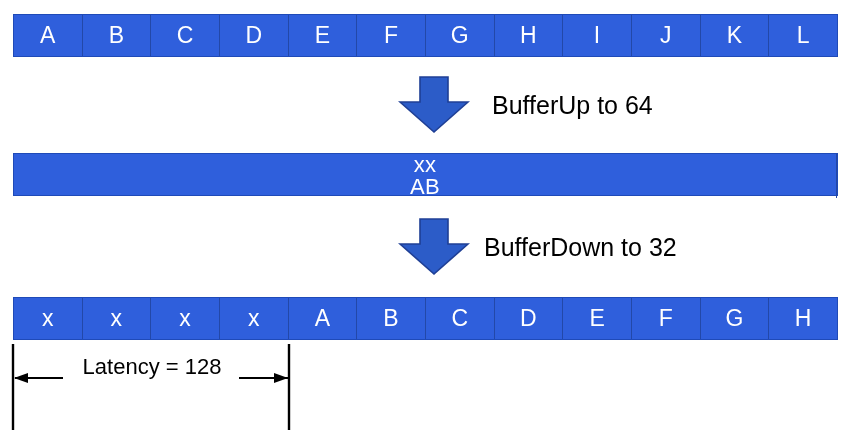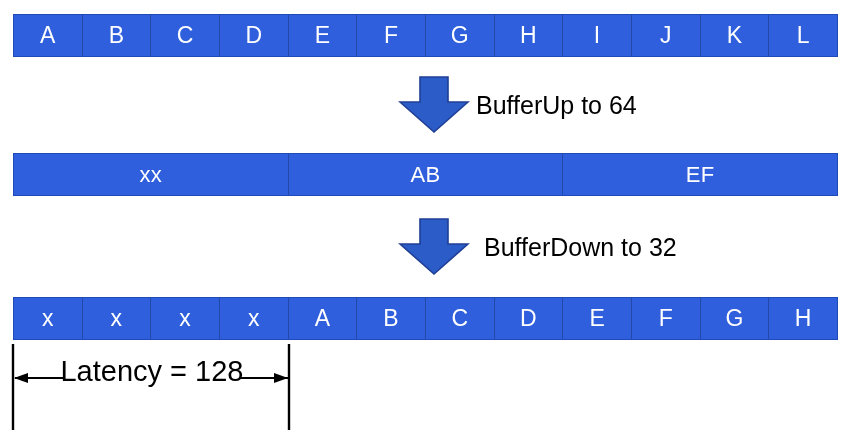--- a/index.html
+++ b/index.html
@@ -40,21 +40,21 @@
     font-weight: 400;
     letter-spacing: .3px;
     box-sizing: border-box;
     border-right: 1px solid #2348A8;
     line-height: 1;
     font-family: "Liberation Sans", sans-serif;
   }
   .cell:last-child { border-right: none; }
 
   #row-input    { left: 13px; top: 14px;  width: 825px; height: 43px; }
-  #row-up       { left: 13px; top: 153px; width: 825px; height: 43px; }
+  #row-up       { left: 13px; top: 153px; width: 825px; height: 43px; flex-direction: column; }
   #row-down     { left: 13px; top: 297px; width: 825px; height: 43px; }
 
   #row-up .cell { font-size: 22px; }
 
   
   .step {
     position: absolute;
     display: flex;
     align-items: center;
   }
@@ -66,38 +66,38 @@
     height: 58px;
     display: block;
   }
   .step-label {
     margin-left: 24px;
     font-size: 25px;
     color: #000000;
     white-space: nowrap;
     font-family: "Liberation Sans", sans-serif;
   }
-  #step-up .step-label   { margin-left: 6px; }
+  #step-up .step-label   { margin-left: 22px; }
   #step-down .step-label { margin-left: 14px; }
 
   
   #latency-annotation {
     position: absolute;
     left: 0px;
     top: 340px;
     width: 400px;
     height: 94px;
   }
   #latency-text {
     position: absolute;
     left: 52px;
     top: 355px;
     width: 200px;
     text-align: center;
-    font-size: 29px;
+    font-size: 22px;
     color: #000000;
     line-height: 1.12;
     font-family: "Liberation Sans", sans-serif;
   }
 </style>
 </head>
 <body>
 
 <div id="canvas">
 

